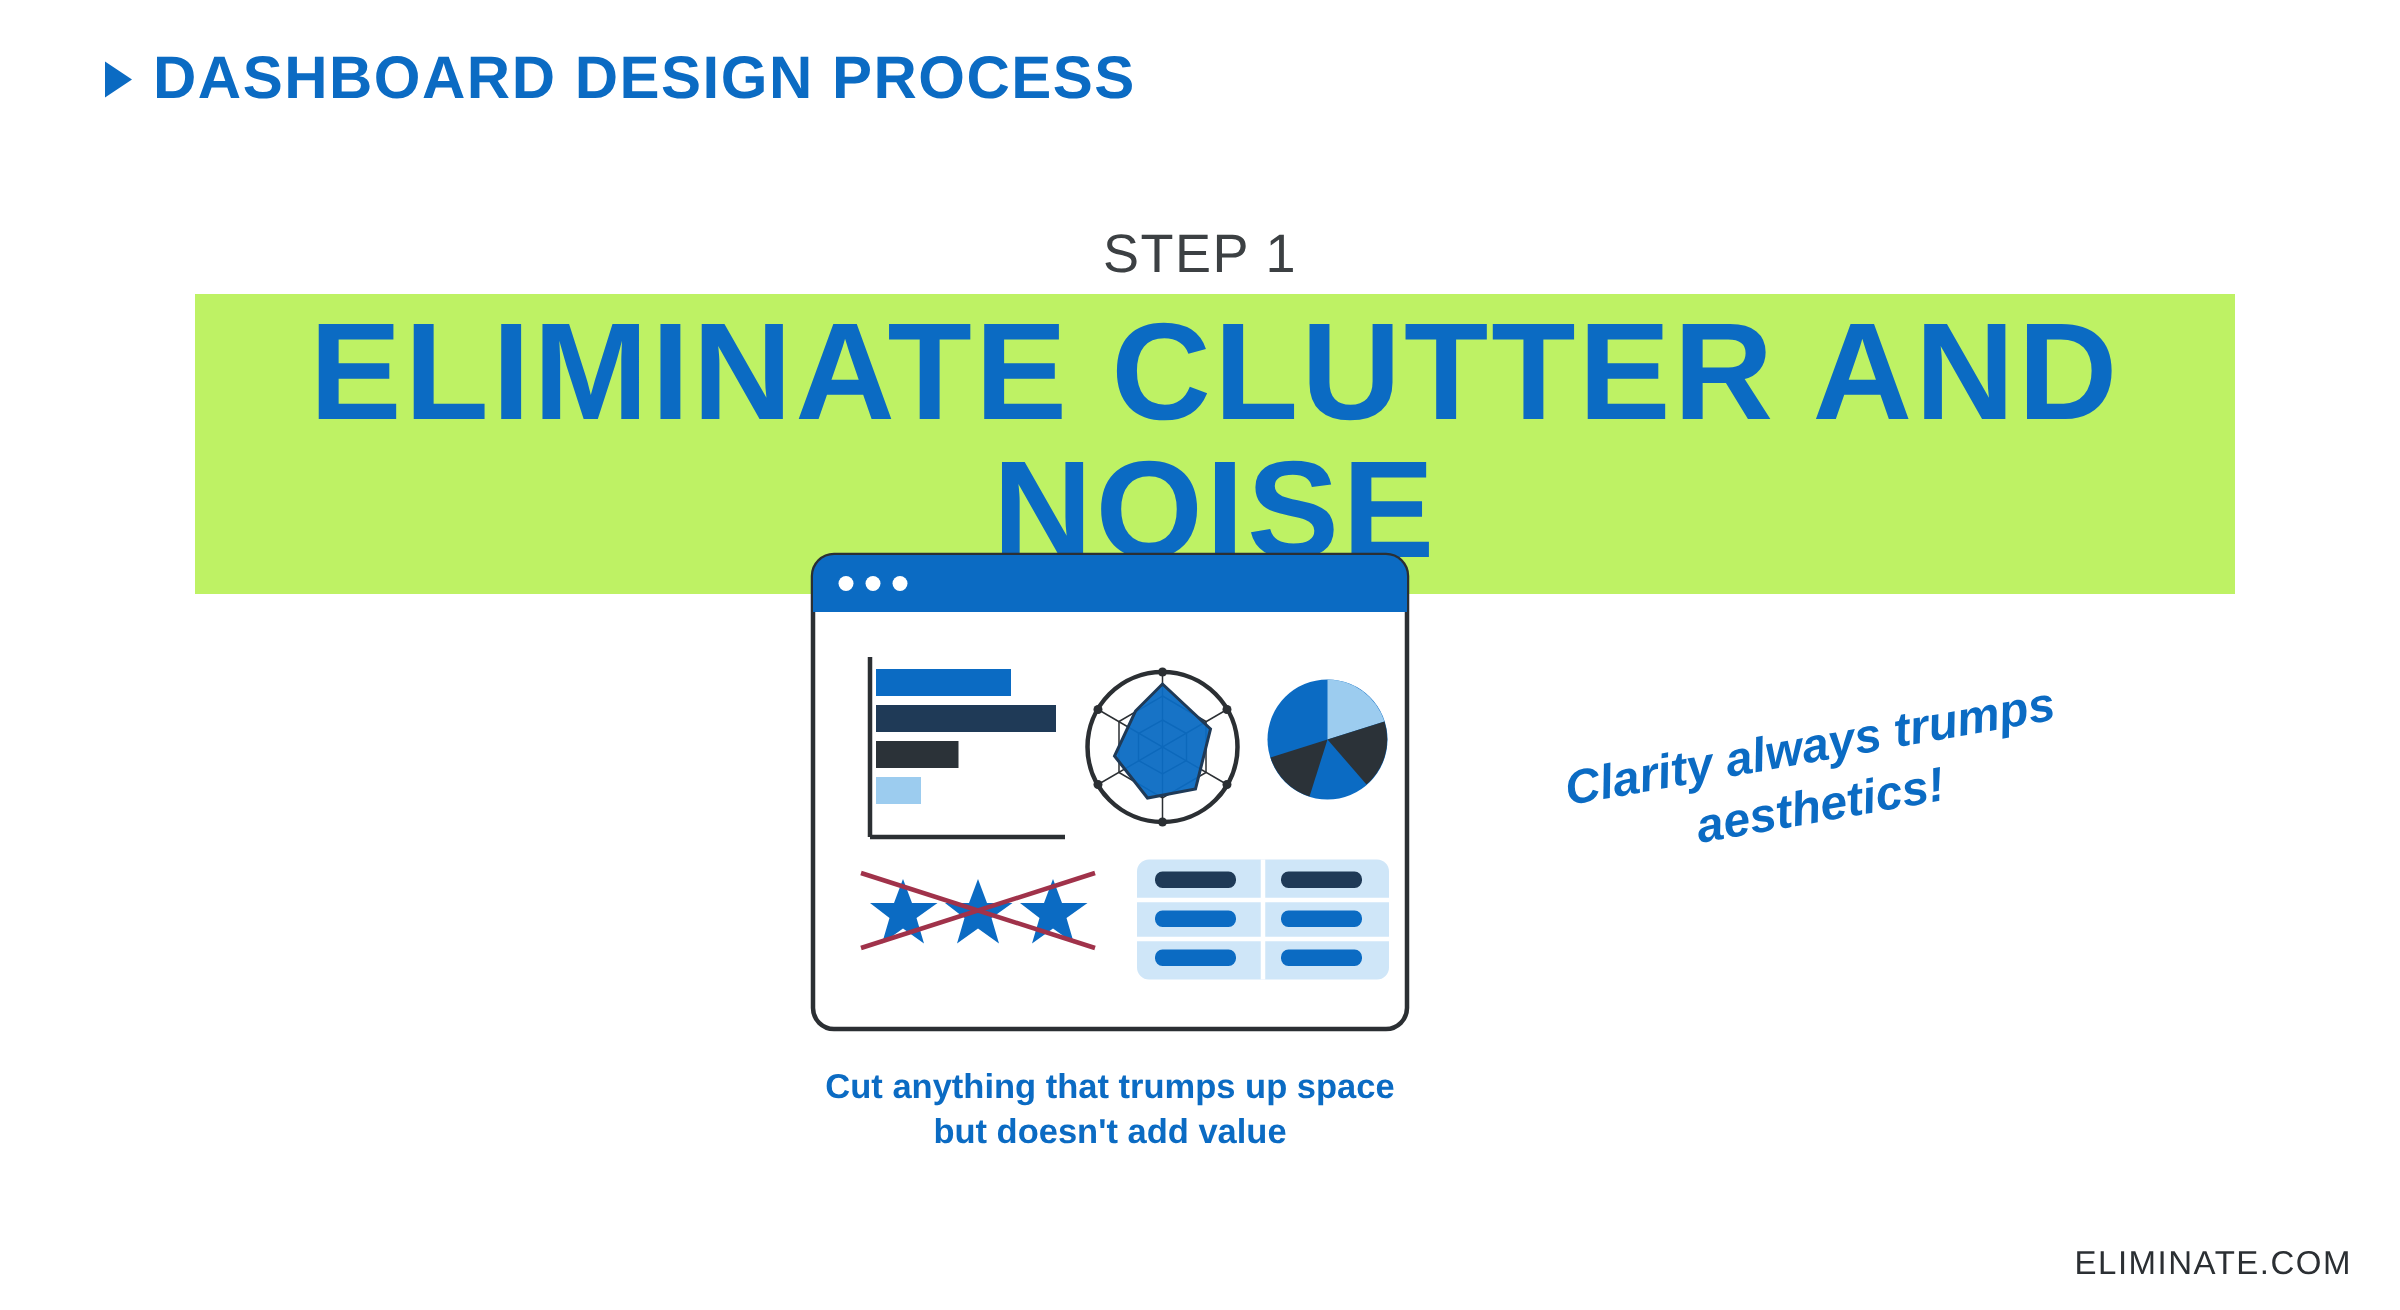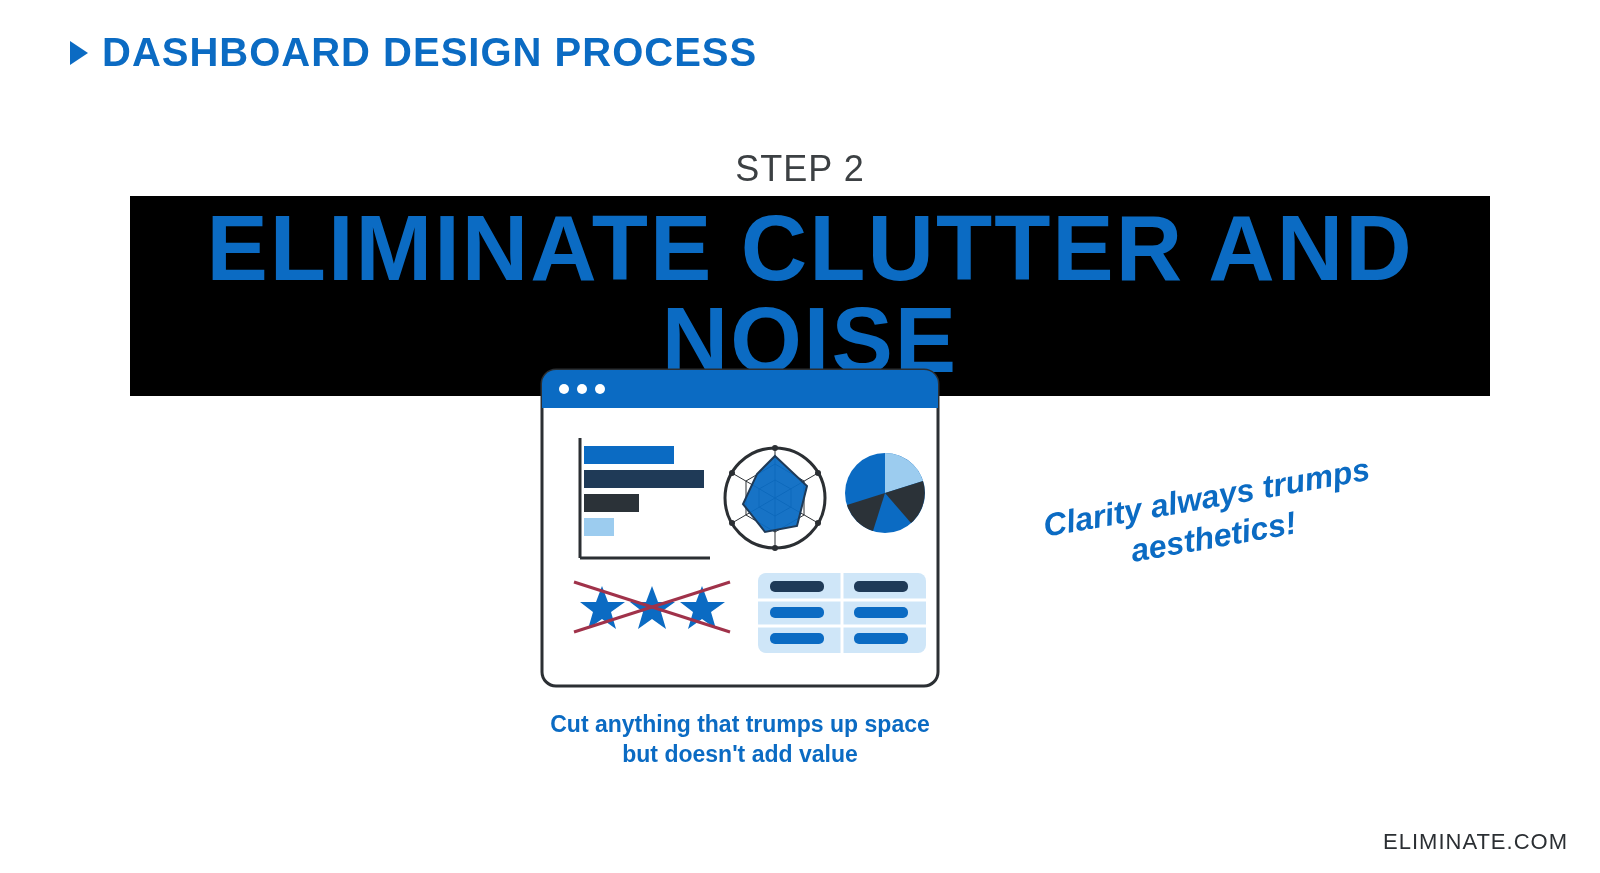--- a/index.html
+++ b/index.html
@@ -40,21 +40,21 @@
     font-size: 36px;
     color: #3c4043;
     letter-spacing: 1px;
   }
 
   .title-band {
     position: absolute;
     top: 196px;
     left: 130px;
     right: 110px;
-    background: #000000;
+    background: #bef264;
     text-align: center;
     padding: 6px 10px 10px 10px;
   }
   .title-text {
     font-family: "Arial Narrow", "Helvetica Condensed", sans-serif;
     font-stretch: condensed;
     font-weight: 700;
     font-size: 92px;
     color: #0b6bc3;
     letter-spacing: 2px;
@@ -106,21 +106,21 @@
   }
 </style>
 </head>
 <body>
 
 <div class="header">
   <div class="header-arrow"></div>
   <div class="header-text">DASHBOARD DESIGN PROCESS</div>
 </div>
 
-<div class="step-label">STEP 2</div>
+<div class="step-label">STEP 1</div>
 
 <div class="title-band">
   <div class="title-text">ELIMINATE CLUTTER AND NOISE</div>
 </div>
 
 <div class="illustration">
   <svg viewBox="0 0 400 320" width="400" height="320">
 
     <rect x="2" y="2" width="396" height="316" rx="14" ry="14" fill="#fff" stroke="#2b2f33" stroke-width="3"></rect>
 

